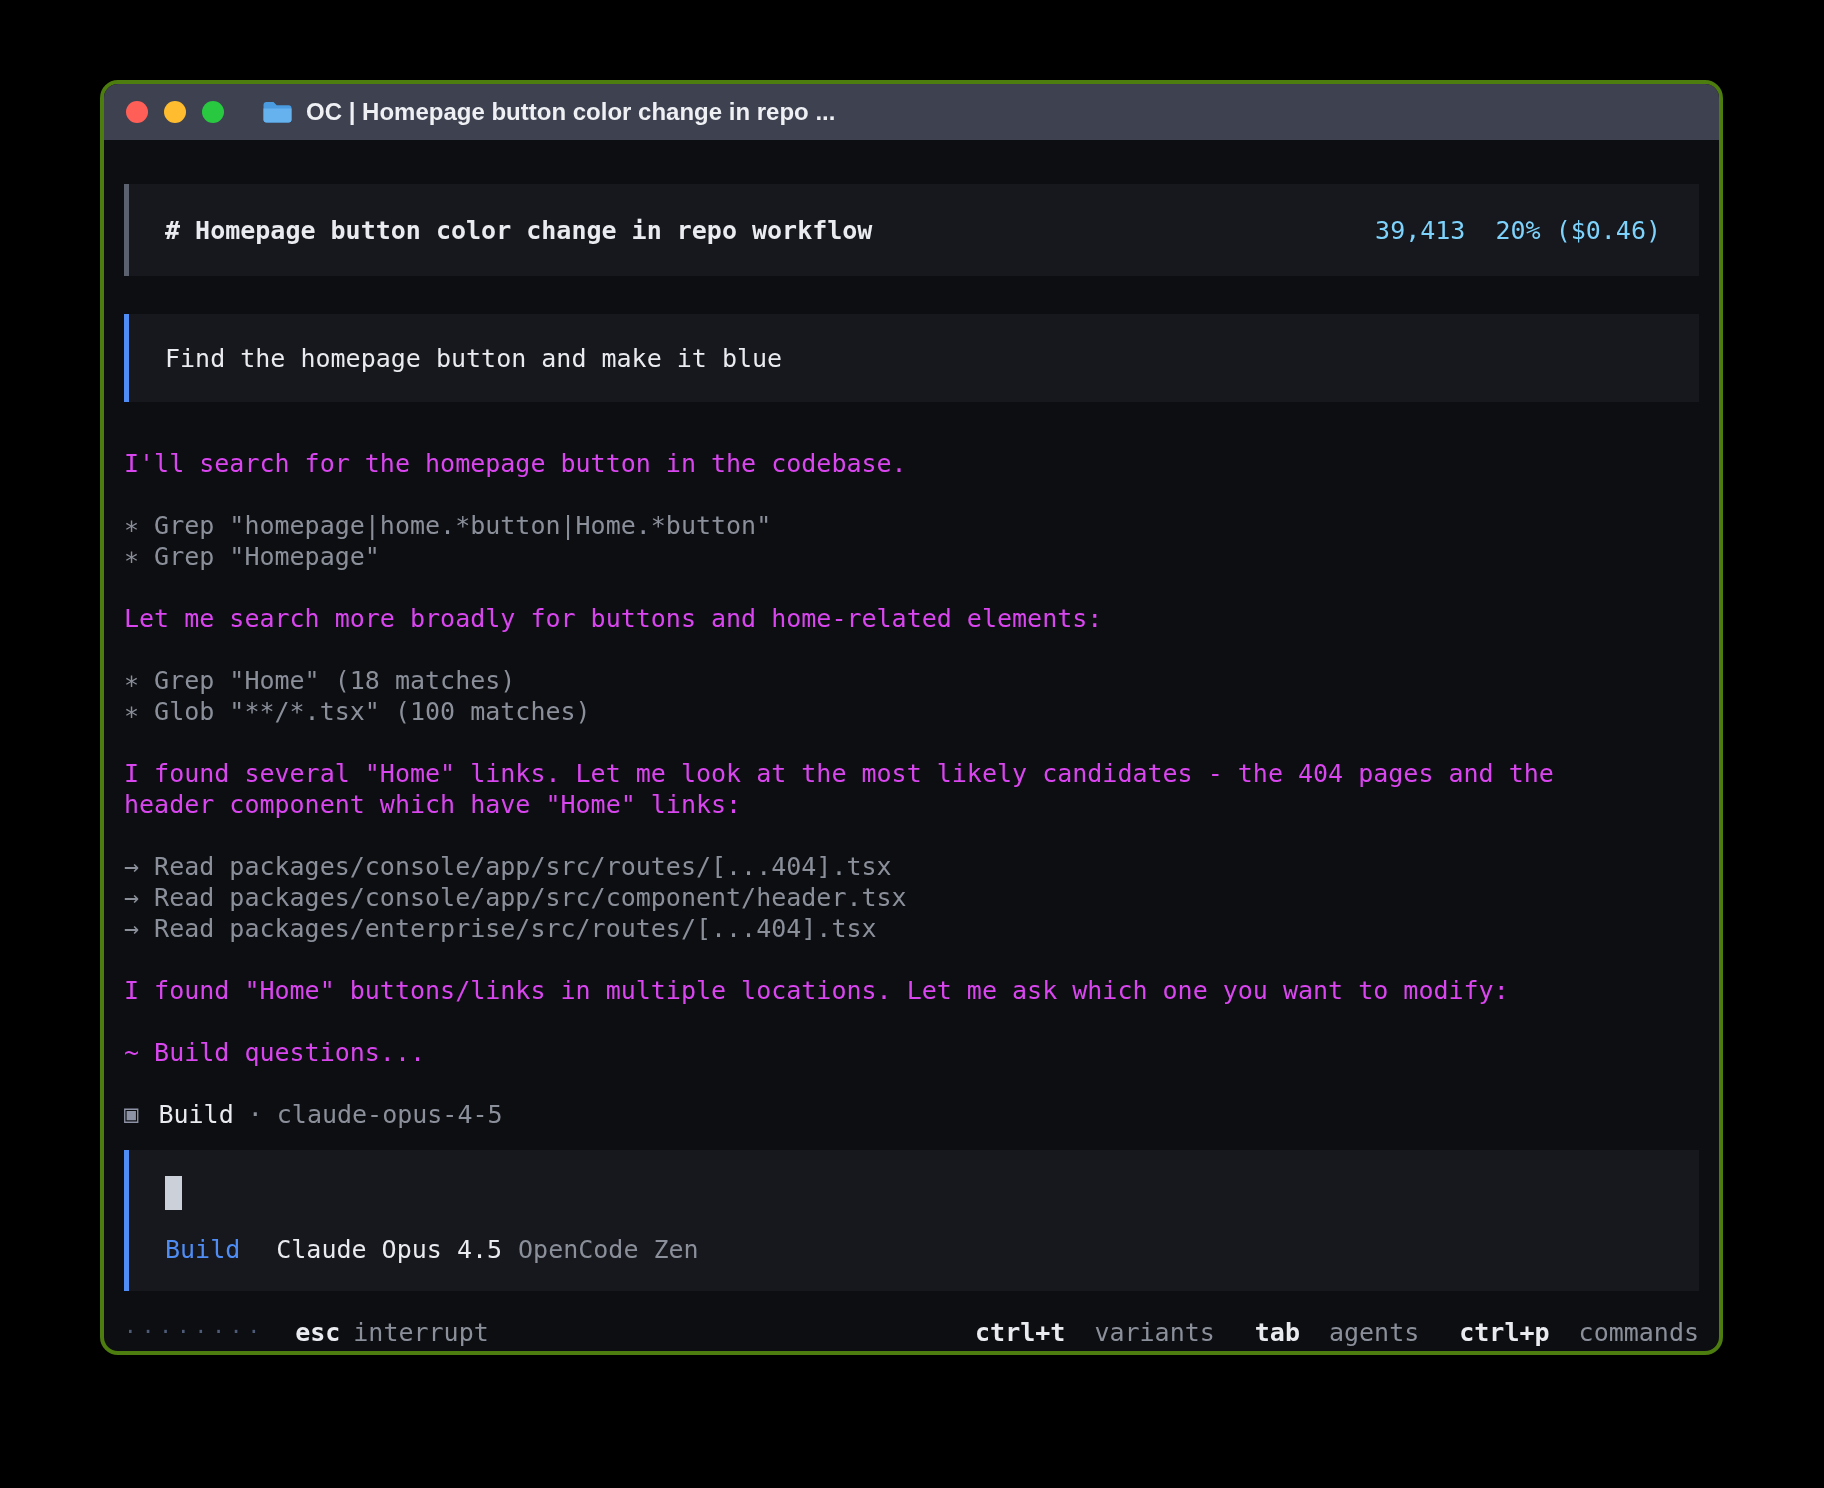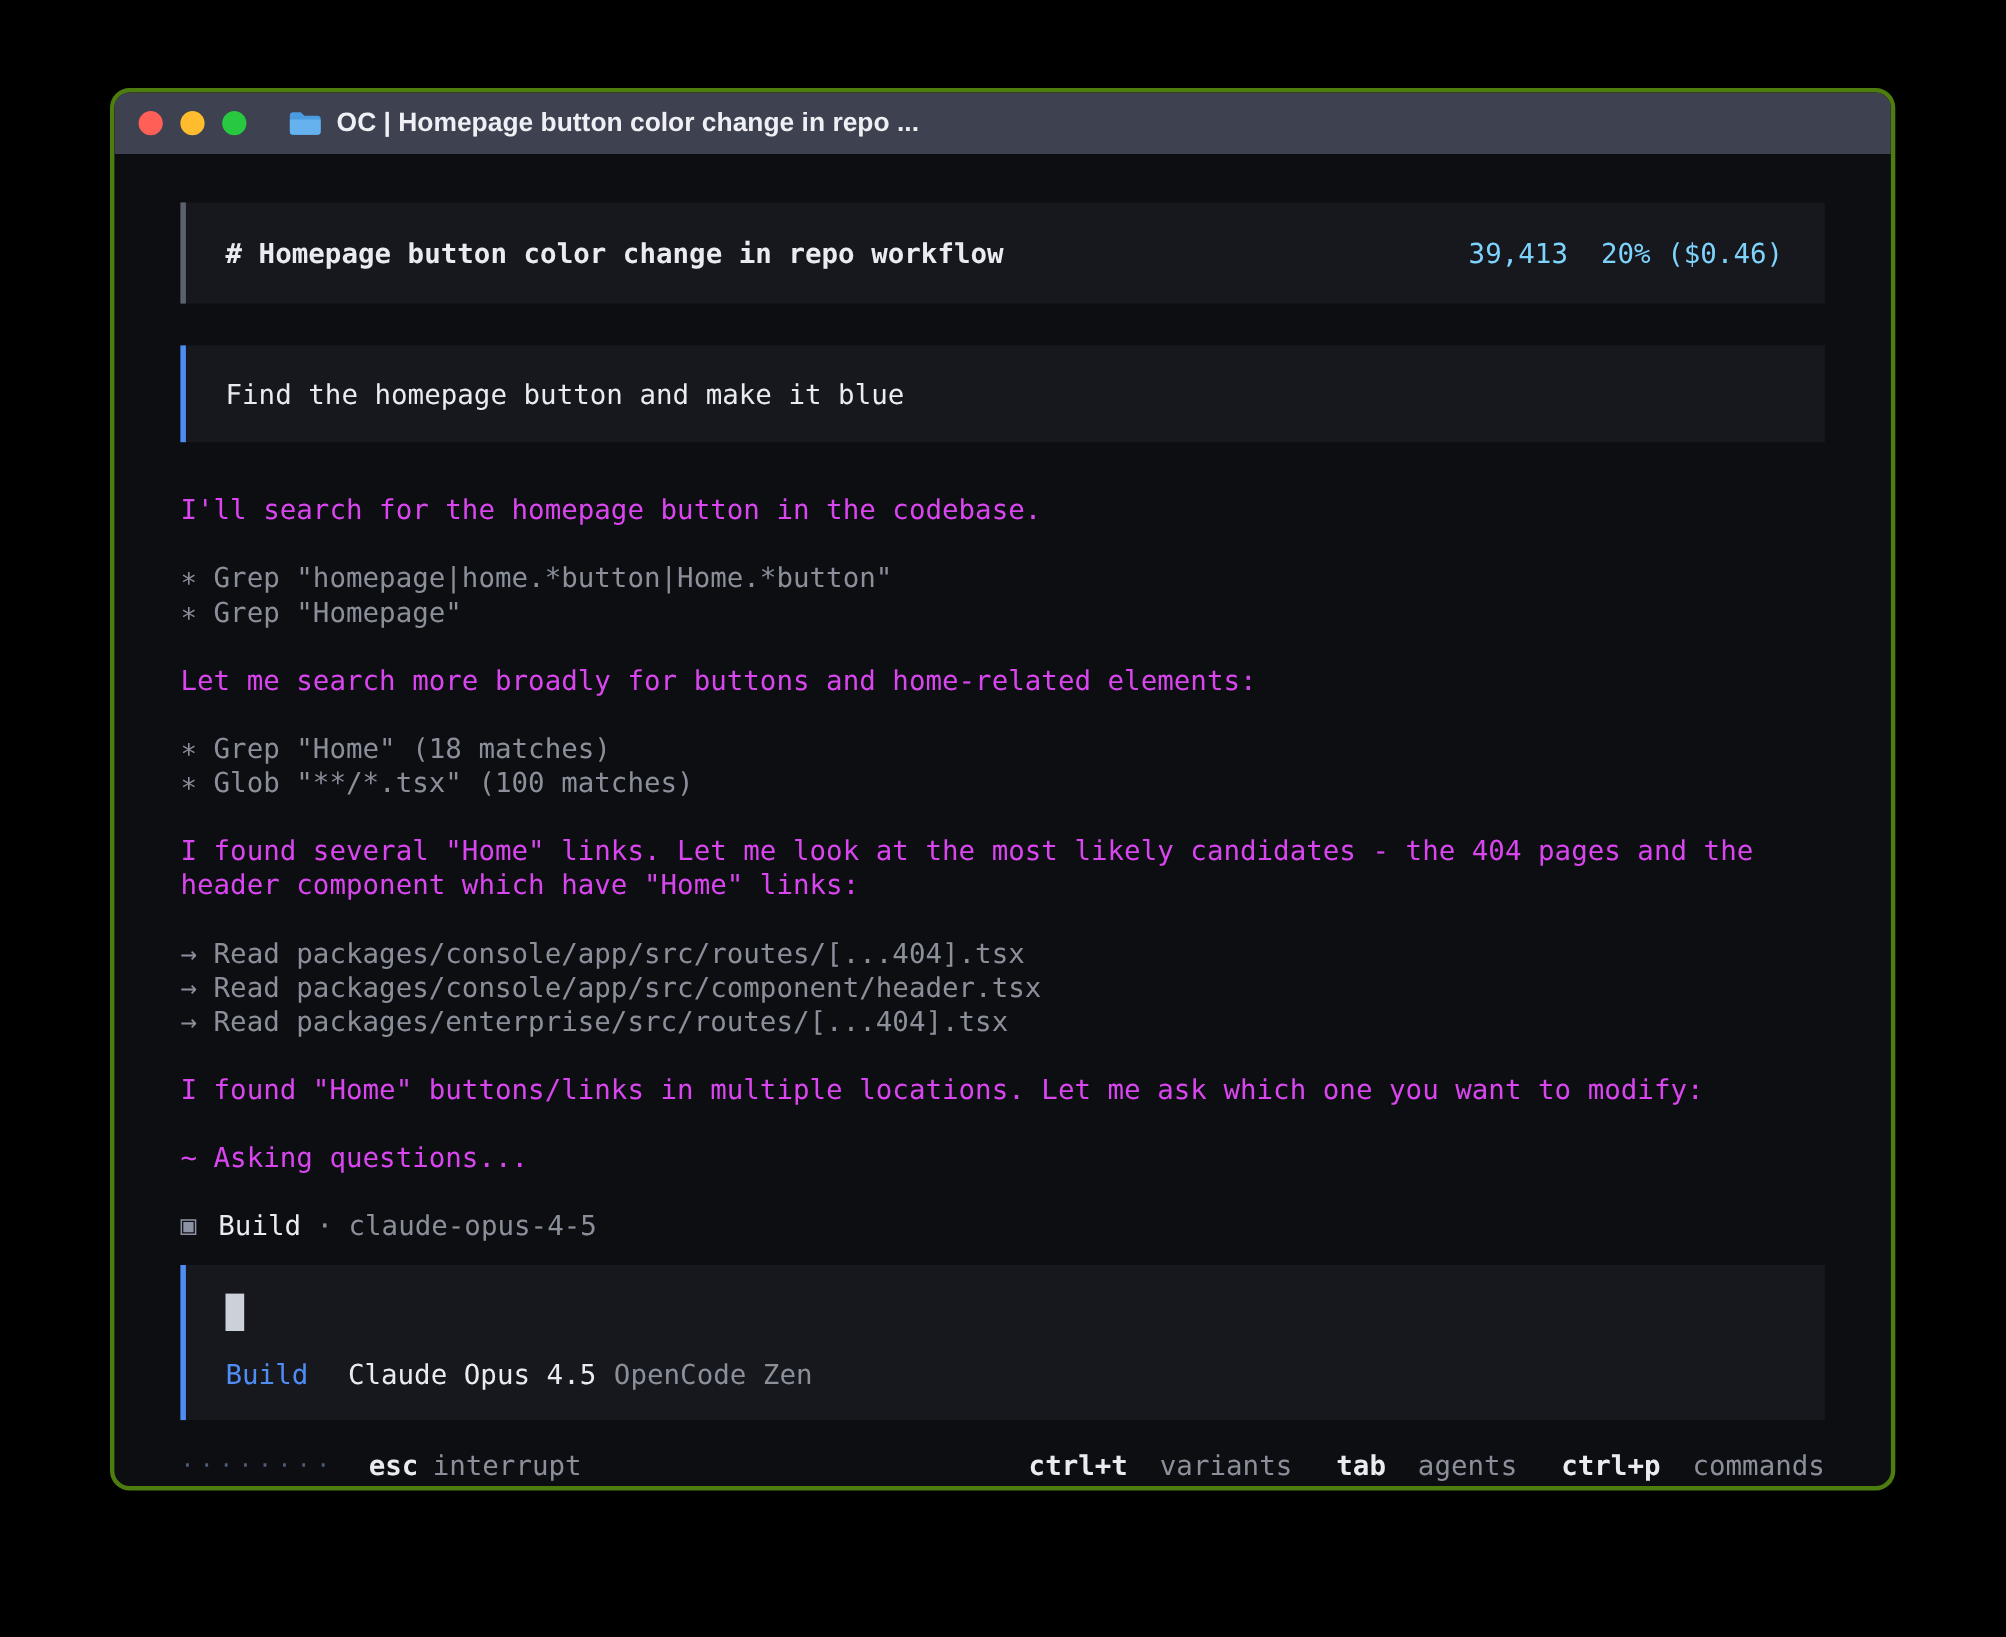--- a/index.html
+++ b/index.html
@@ -14,21 +14,21 @@
               padding:0 22px; }
   .lights { display:flex; gap:16px; align-items:center; }
   .light { width:22px; height:22px; border-radius:50%; }
   .light.red    { background:#ff5f57; }
   .light.yellow { background:#febc2e; }
   .light.green  { background:#28c840; }
   .folder { margin-left:38px; display:flex; align-items:center; }
   .win-title { margin-left:14px; font-family:"Liberation Sans","DejaVu Sans",sans-serif;
                font-weight:bold; font-size:24px; color:#eef0f4; white-space:nowrap; }
 
-  .terminal { height:1217px; padding:44px 60px 0; display:flex; flex-direction:column;
+  .terminal { height:1217px; padding:44px 20px 0; display:flex; flex-direction:column;
               font-size:25px; color:#e3e5eb; }
 
   .block { background:#17181d; border-left:5px solid #5c6170; }
 
   .header-block { height:92px; display:flex; align-items:center;
                   justify-content:space-between; padding:0 38px 0 36px;
                   margin-bottom:38px; }
   .hb-title { font-weight:bold; color:#e9ebf0; white-space:nowrap; }
   .hb-right { color:#7dd3fc; display:flex; gap:30px; white-space:nowrap; }
 
@@ -119,21 +119,21 @@
       <p class="white">I found several "Home" links. Let me look at the most likely candidates - the 404 pages and the header component which have "Home" links:</p>
 
       <div class="group">
         <p class="gray">→ Read packages/console/app/src/routes/[...404].tsx</p>
         <p class="gray">→ Read packages/console/app/src/component/header.tsx</p>
         <p class="gray">→ Read packages/enterprise/src/routes/[...404].tsx</p>
       </div>
 
       <p class="white">I found "Home" buttons/links in multiple locations. Let me ask which one you want to modify:</p>
 
-      <p class="white">~ Asking questions...</p>
+      <p class="white">~ Build questions...</p>
 
       <div class="agent-row">
         <span class="agent-icon">▣</span>
         <span class="agent-name">Build</span>
         <span class="agent-sep">·</span>
         <span class="agent-model">claude-opus-4-5</span>
       </div>
 
     </div>
 

